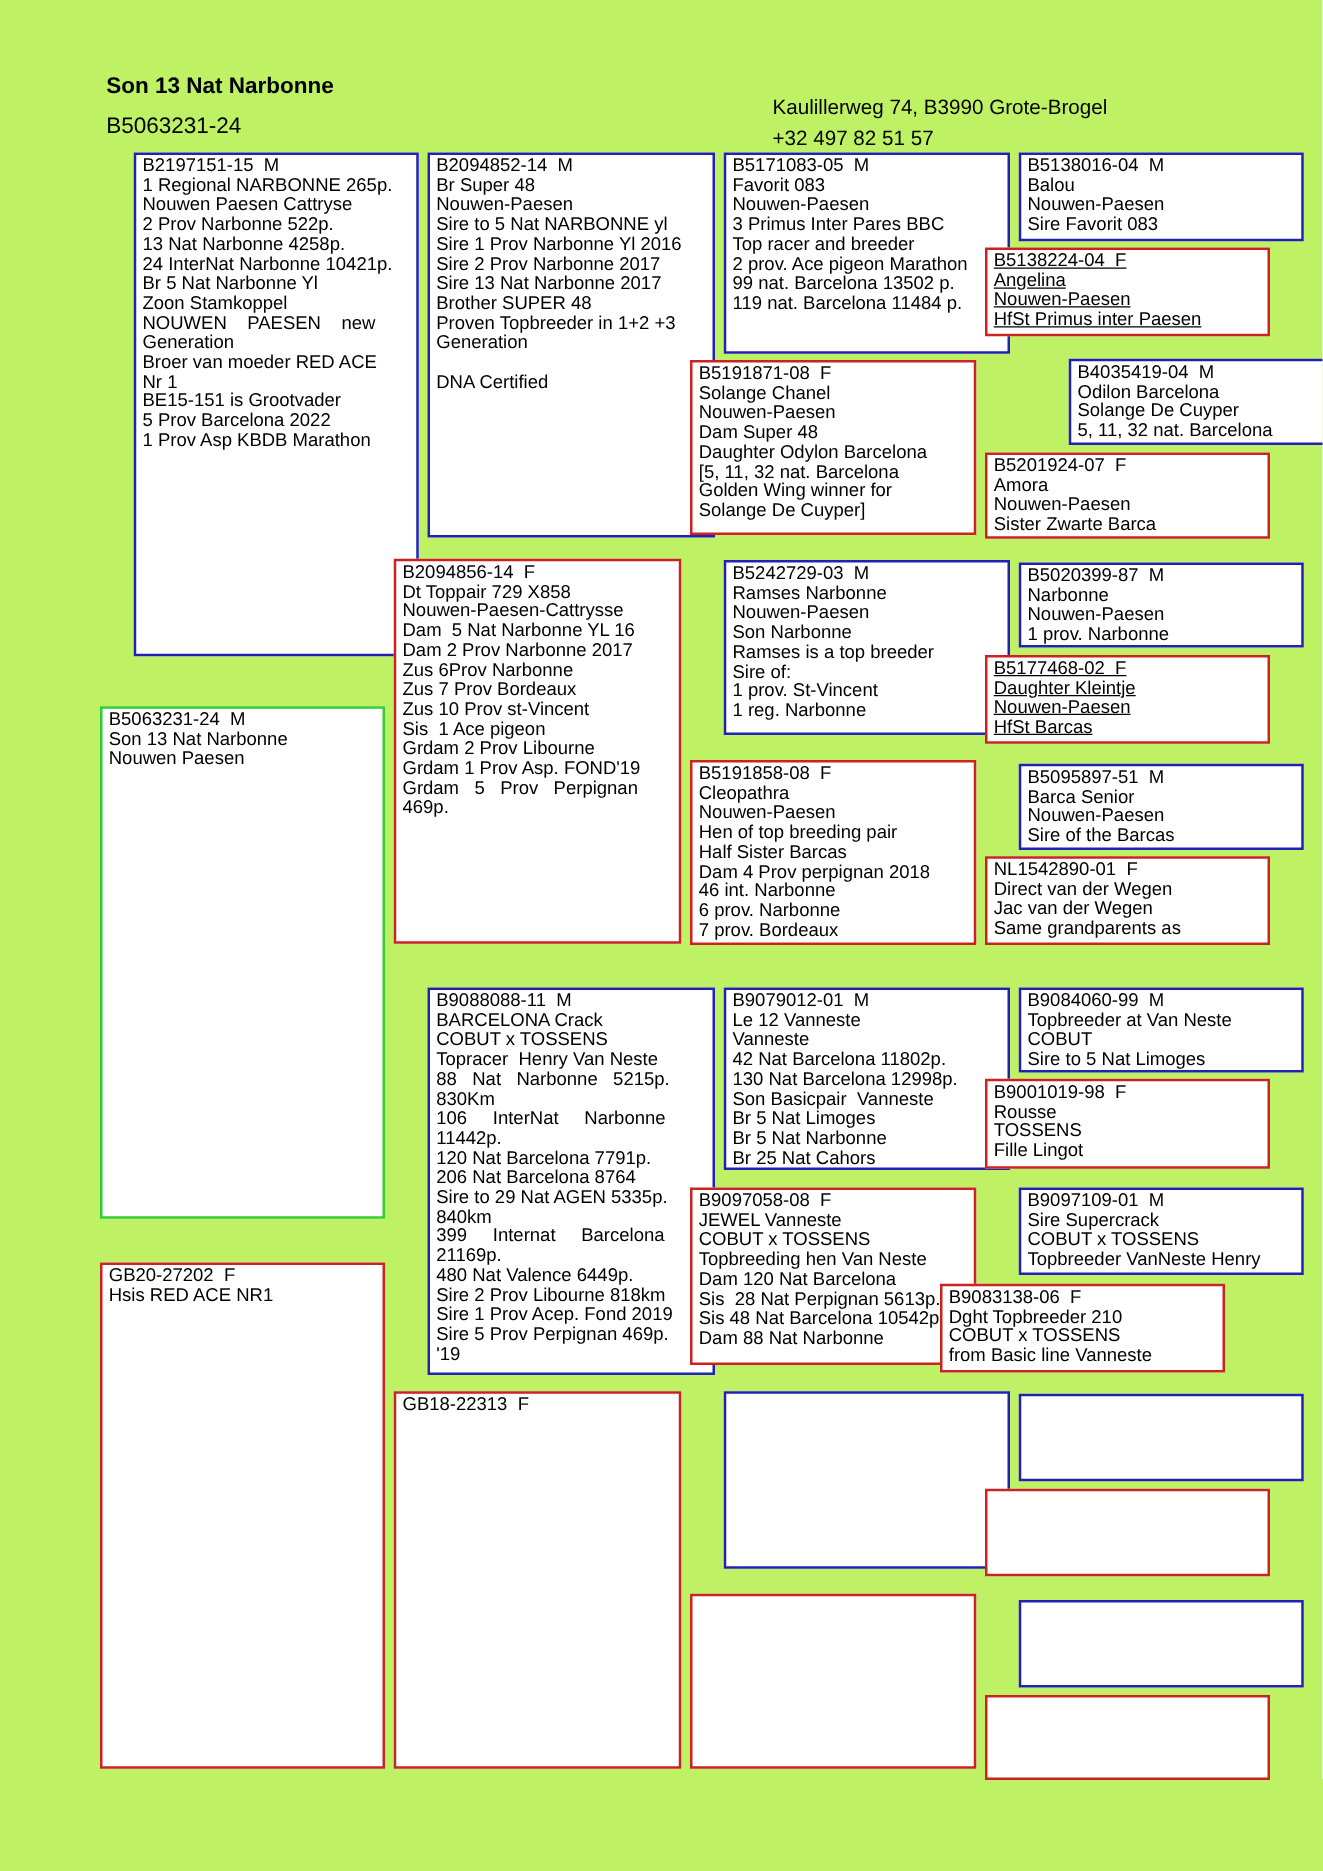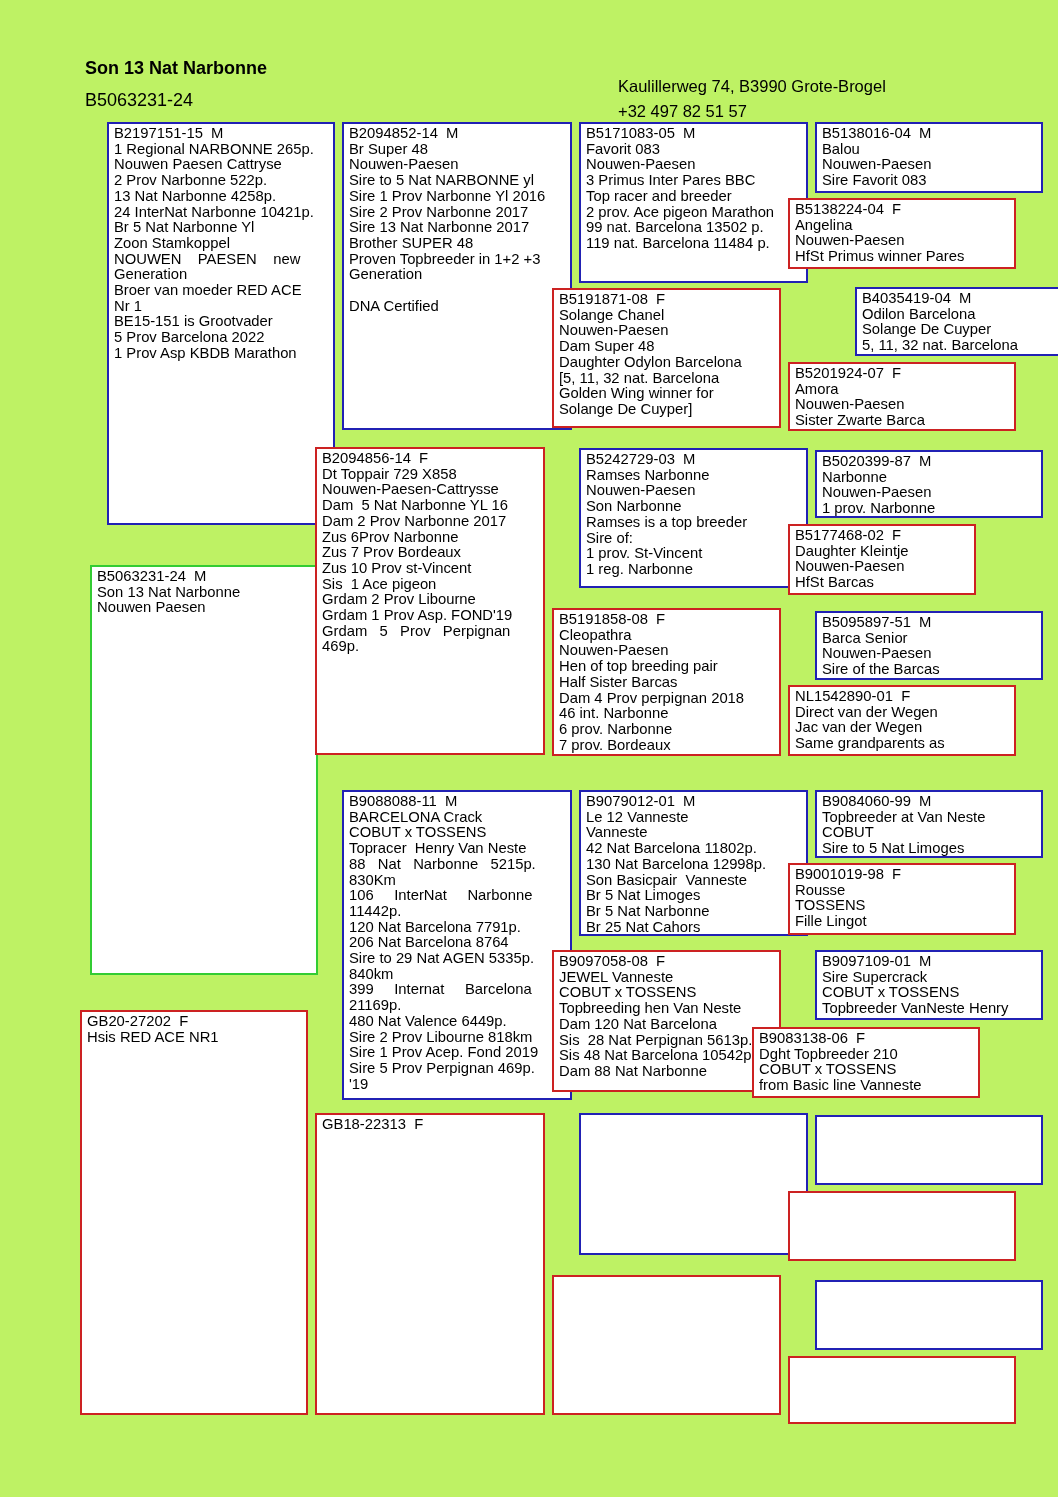--- a/index.html
+++ b/index.html
@@ -25,40 +25,40 @@
 </head>
 <body>
 
 <div class="page">
   <div class="hdr-title">Son 13 Nat Narbonne</div>
   <div class="hdr-ring">B5063231-24</div>
   <div class="hdr-addr">Kaulillerweg 74, B3990 Grote-Brogel</div>
   <div class="hdr-phone">+32 497 82 51 57</div>
   <div id="boxes">
       <div class="pbox male" style="left: 80px; top: 122px; width: 228px; height: 403px;"><div class="pline">B2197151-15  M</div><div class="pline">1 Regional NARBONNE 265p.</div><div class="pline">Nouwen Paesen Cattryse</div><div class="pline">2 Prov Narbonne 522p.</div><div class="pline">13 Nat Narbonne 4258p.</div><div class="pline">24 InterNat Narbonne 10421p.</div><div class="pline">Br 5 Nat Narbonne Yl</div><div class="pline">Zoon Stamkoppel</div><div class="pline">NOUWEN    PAESEN    new</div><div class="pline">Generation</div><div class="pline">Broer van moeder RED ACE</div><div class="pline">Nr 1</div><div class="pline">BE15-151 is Grootvader</div><div class="pline">5 Prov Barcelona 2022</div><div class="pline">1 Prov Asp KBDB Marathon</div></div>
-      <div class="pbox subject" style="left: 80px; top: 565px; width: 228px; height: 410px; margin-left: 10px;"><div class="pline">B5063231-24  M</div><div class="pline">Son 13 Nat Narbonne</div><div class="pline">Nouwen Paesen</div></div>
+      <div class="pbox subject" style="left: 80px; top: 565px; width: 228px; height: 410px;"><div class="pline">B5063231-24  M</div><div class="pline">Son 13 Nat Narbonne</div><div class="pline">Nouwen Paesen</div></div>
       <div class="pbox female" style="left: 80px; top: 1010px; width: 228px; height: 405px;"><div class="pline">GB20-27202  F</div><div class="pline">Hsis RED ACE NR1</div></div>
       <div class="pbox male" style="left: 315px; top: 122px; width: 230px; height: 308px;"><div class="pline">B2094852-14  M</div><div class="pline">Br Super 48</div><div class="pline">Nouwen-Paesen</div><div class="pline">Sire to 5 Nat NARBONNE yl</div><div class="pline">Sire 1 Prov Narbonne Yl 2016</div><div class="pline">Sire 2 Prov Narbonne 2017</div><div class="pline">Sire 13 Nat Narbonne 2017</div><div class="pline">Brother SUPER 48</div><div class="pline">Proven Topbreeder in 1+2 +3</div><div class="pline">Generation</div><div class="pline">&nbsp;</div><div class="pline">DNA Certified</div></div>
       <div class="pbox female" style="left: 315px; top: 447px; width: 230px; height: 308px;"><div class="pline">B2094856-14  F</div><div class="pline">Dt Toppair 729 X858</div><div class="pline">Nouwen-Paesen-Cattrysse</div><div class="pline">Dam  5 Nat Narbonne YL 16</div><div class="pline">Dam 2 Prov Narbonne 2017</div><div class="pline">Zus 6Prov Narbonne</div><div class="pline">Zus 7 Prov Bordeaux</div><div class="pline">Zus 10 Prov st-Vincent</div><div class="pline">Sis  1 Ace pigeon</div><div class="pline">Grdam 2 Prov Libourne</div><div class="pline">Grdam 1 Prov Asp. FOND'19</div><div class="pline">Grdam   5   Prov   Perpignan</div><div class="pline">469p.</div></div>
       <div class="pbox male" style="left: 315px; top: 790px; width: 230px; height: 310px;"><div class="pline">B9088088-11  M</div><div class="pline">BARCELONA Crack</div><div class="pline">COBUT x TOSSENS</div><div class="pline">Topracer  Henry Van Neste</div><div class="pline">88   Nat   Narbonne   5215p.</div><div class="pline">830Km</div><div class="pline">106     InterNat     Narbonne</div><div class="pline">11442p.</div><div class="pline">120 Nat Barcelona 7791p.</div><div class="pline">206 Nat Barcelona 8764</div><div class="pline">Sire to 29 Nat AGEN 5335p.</div><div class="pline">840km</div><div class="pline">399     Internat     Barcelona</div><div class="pline">21169p.</div><div class="pline">480 Nat Valence 6449p.</div><div class="pline">Sire 2 Prov Libourne 818km</div><div class="pline">Sire 1 Prov Acep. Fond 2019</div><div class="pline">Sire 5 Prov Perpignan 469p.</div><div class="pline">'19</div></div>
       <div class="pbox female" style="left: 315px; top: 1113px; width: 230px; height: 302px;"><div class="pline">GB18-22313  F</div></div>
       <div class="pbox male" style="left: 552px; top: 122px; width: 229px; height: 161px;"><div class="pline">B5171083-05  M</div><div class="pline">Favorit 083</div><div class="pline">Nouwen-Paesen</div><div class="pline">3 Primus Inter Pares BBC</div><div class="pline">Top racer and breeder</div><div class="pline">2 prov. Ace pigeon Marathon</div><div class="pline">99 nat. Barcelona 13502 p.</div><div class="pline">119 nat. Barcelona 11484 p.</div></div>
       <div class="pbox female" style="left: 552px; top: 288px; width: 229px; height: 140px;"><div class="pline">B5191871-08  F</div><div class="pline">Solange Chanel</div><div class="pline">Nouwen-Paesen</div><div class="pline">Dam Super 48</div><div class="pline">Daughter Odylon Barcelona</div><div class="pline">[5, 11, 32 nat. Barcelona</div><div class="pline">Golden Wing winner for</div><div class="pline">Solange De Cuyper]</div></div>
       <div class="pbox male" style="left: 552px; top: 448px; width: 229px; height: 140px;"><div class="pline">B5242729-03  M</div><div class="pline">Ramses Narbonne</div><div class="pline">Nouwen-Paesen</div><div class="pline">Son Narbonne</div><div class="pline">Ramses is a top breeder</div><div class="pline">Sire of:</div><div class="pline">1 prov. St-Vincent</div><div class="pline">1 reg. Narbonne</div></div>
       <div class="pbox female" style="left: 552px; top: 608px; width: 229px; height: 148px;"><div class="pline">B5191858-08  F</div><div class="pline">Cleopathra</div><div class="pline">Nouwen-Paesen</div><div class="pline">Hen of top breeding pair</div><div class="pline">Half Sister Barcas</div><div class="pline">Dam 4 Prov perpignan 2018</div><div class="pline">46 int. Narbonne</div><div class="pline">6 prov. Narbonne</div><div class="pline">7 prov. Bordeaux</div></div>
       <div class="pbox male" style="left: 552px; top: 790px; width: 229px; height: 146px;"><div class="pline">B9079012-01  M</div><div class="pline">Le 12 Vanneste</div><div class="pline">Vanneste</div><div class="pline">42 Nat Barcelona 11802p.</div><div class="pline">130 Nat Barcelona 12998p.</div><div class="pline">Son Basicpair  Vanneste</div><div class="pline">Br 5 Nat Limoges</div><div class="pline">Br 5 Nat Narbonne</div><div class="pline">Br 25 Nat Cahors</div></div>
       <div class="pbox female" style="left: 552px; top: 950px; width: 229px; height: 142px;"><div class="pline">B9097058-08  F</div><div class="pline">JEWEL Vanneste</div><div class="pline">COBUT x TOSSENS</div><div class="pline">Topbreeding hen Van Neste</div><div class="pline">Dam 120 Nat Barcelona</div><div class="pline">Sis  28 Nat Perpignan 5613p.</div><div class="pline">Sis 48 Nat Barcelona 10542p.</div><div class="pline">Dam 88 Nat Narbonne</div></div>
       <div class="pbox male" style="left: 552px; top: 1113px; width: 229px; height: 142px;"></div>
       <div class="pbox female" style="left: 552px; top: 1275px; width: 229px; height: 140px;"></div>
       <div class="pbox male" style="left: 788px; top: 122px; width: 228px; height: 71px;"><div class="pline">B5138016-04  M</div><div class="pline">Balou</div><div class="pline">Nouwen-Paesen</div><div class="pline">Sire Favorit 083</div></div>
-      <div class="pbox female" style="left: 788px; top: 198px; width: 228px; height: 71px;"><div class="pline">B5138224-04  F</div><div class="pline">Angelina</div><div class="pline">Nouwen-Paesen</div><div class="pline">HfSt Primus winner Pares</div></div>
+      <div class="pbox female" style="left: 788px; top: 198px; width: 228px; height: 71px; text-decoration: underline;"><div class="pline">B5138224-04  F</div><div class="pline">Angelina</div><div class="pline">Nouwen-Paesen</div><div class="pline">HfSt Primus inter Paesen</div></div>
       <div class="pbox male" style="left: 828px; top: 287px; width: 256px; height: 69px;"><div class="pline">B4035419-04  M</div><div class="pline">Odilon Barcelona</div><div class="pline">Solange De Cuyper</div><div class="pline">5, 11, 32 nat. Barcelona</div></div>
       <div class="pbox female" style="left: 788px; top: 362px; width: 228px; height: 69px;"><div class="pline">B5201924-07  F</div><div class="pline">Amora</div><div class="pline">Nouwen-Paesen</div><div class="pline">Sister Zwarte Barca</div></div>
       <div class="pbox male" style="left: 788px; top: 450px; width: 228px; height: 68px;"><div class="pline">B5020399-87  M</div><div class="pline">Narbonne</div><div class="pline">Nouwen-Paesen</div><div class="pline">1 prov. Narbonne</div></div>
-      <div class="pbox female" style="left: 788px; top: 524px; width: 188px; height: 71px;"><div class="pline">B5177468-02  F</div><div class="pline">Daughter Kleintje</div><div class="pline">Nouwen-Paesen</div><div class="pline">HfSt Barcas</div></div>
+      <div class="pbox female" style="left: 788px; top: 524px; width: 228px; height: 71px; text-decoration: underline;"><div class="pline">B5177468-02  F</div><div class="pline">Daughter Kleintje</div><div class="pline">Nouwen-Paesen</div><div class="pline">HfSt Barcas</div></div>
       <div class="pbox male" style="left: 788px; top: 611px; width: 228px; height: 69px;"><div class="pline">B5095897-51  M</div><div class="pline">Barca Senior</div><div class="pline">Nouwen-Paesen</div><div class="pline">Sire of the Barcas</div></div>
       <div class="pbox female" style="left: 788px; top: 685px; width: 228px; height: 71px;"><div class="pline">NL1542890-01  F</div><div class="pline">Direct van der Wegen</div><div class="pline">Jac van der Wegen</div><div class="pline">Same grandparents as</div></div>
       <div class="pbox male" style="left: 788px; top: 790px; width: 228px; height: 68px;"><div class="pline">B9084060-99  M</div><div class="pline">Topbreeder at Van Neste</div><div class="pline">COBUT</div><div class="pline">Sire to 5 Nat Limoges</div></div>
       <div class="pbox female" style="left: 788px; top: 863px; width: 228px; height: 72px;"><div class="pline">B9001019-98  F</div><div class="pline">Rousse</div><div class="pline">TOSSENS</div><div class="pline">Fille Lingot</div></div>
       <div class="pbox male" style="left: 788px; top: 950px; width: 228px; height: 70px;"><div class="pline">B9097109-01  M</div><div class="pline">Sire Supercrack</div><div class="pline">COBUT x TOSSENS</div><div class="pline">Topbreeder VanNeste Henry</div></div>
       <div class="pbox female" style="left: 752px; top: 1027px; width: 228px; height: 71px;"><div class="pline">B9083138-06  F</div><div class="pline">Dght Topbreeder 210</div><div class="pline">COBUT x TOSSENS</div><div class="pline">from Basic line Vanneste</div></div>
       <div class="pbox male" style="left: 788px; top: 1115px; width: 228px; height: 70px;"></div>
       <div class="pbox female" style="left: 788px; top: 1191px; width: 228px; height: 70px;"></div>
       <div class="pbox male" style="left: 788px; top: 1280px; width: 228px; height: 70px;"></div>
       <div class="pbox female" style="left: 788px; top: 1356px; width: 228px; height: 68px;"></div>

